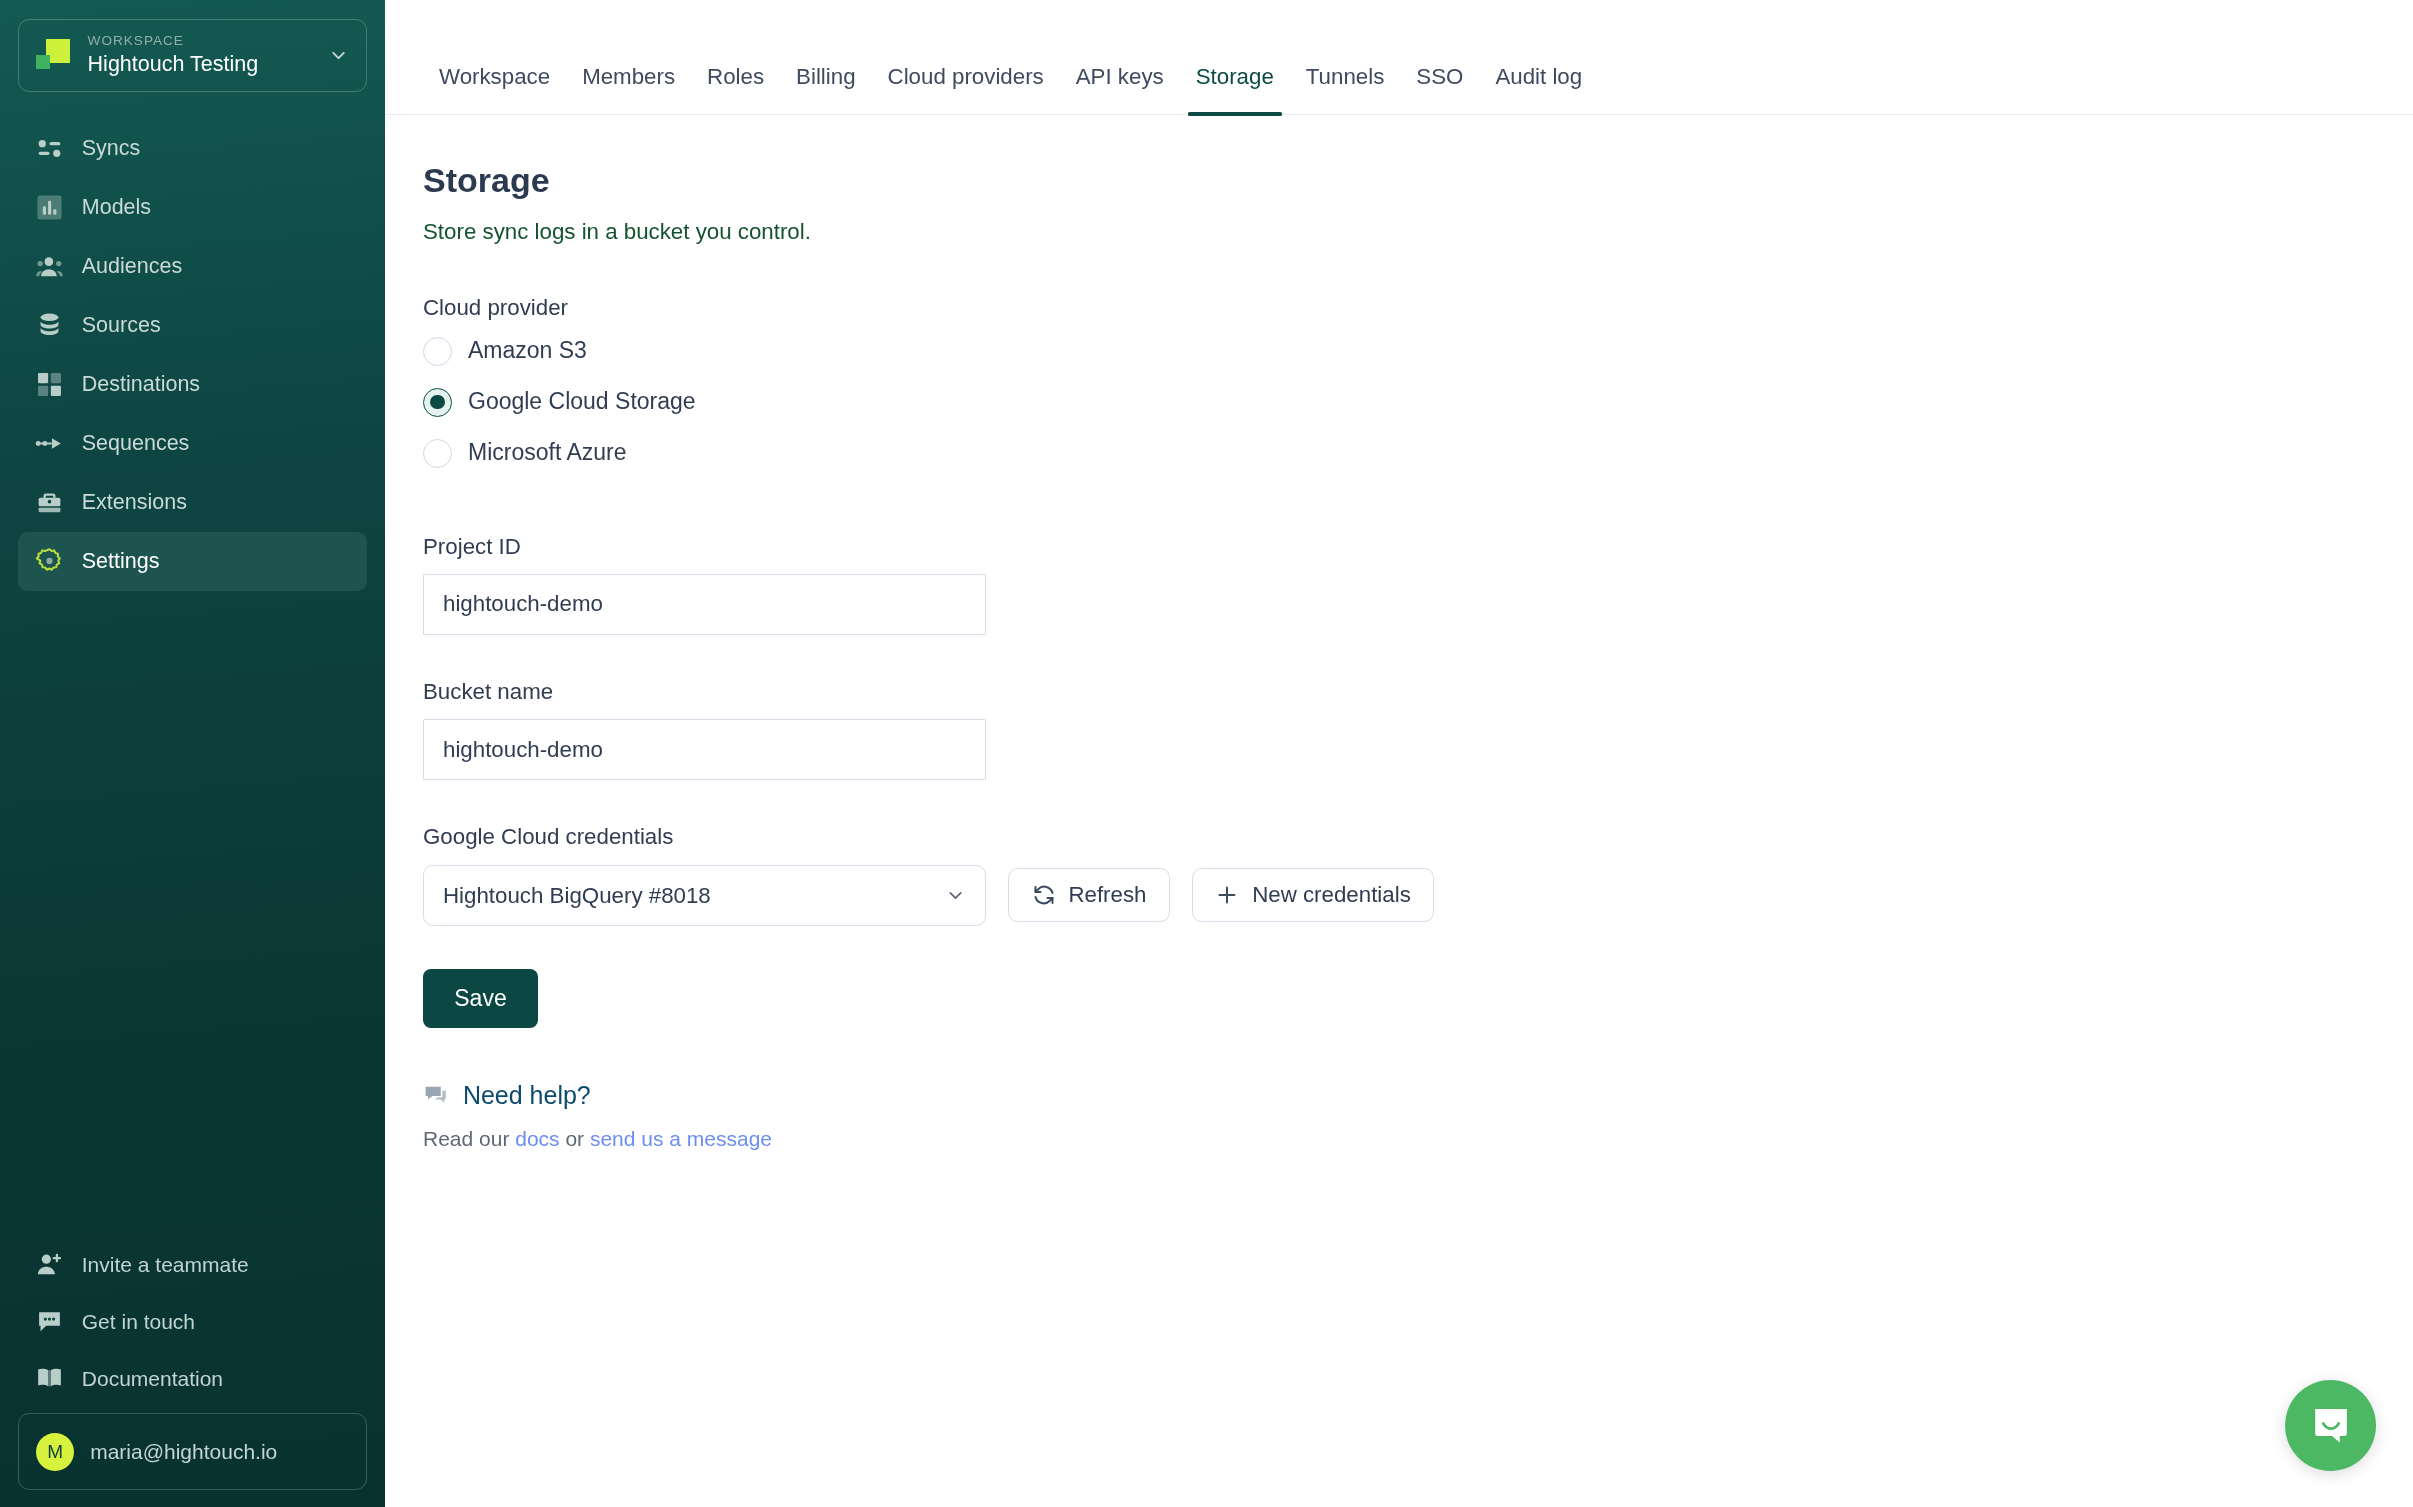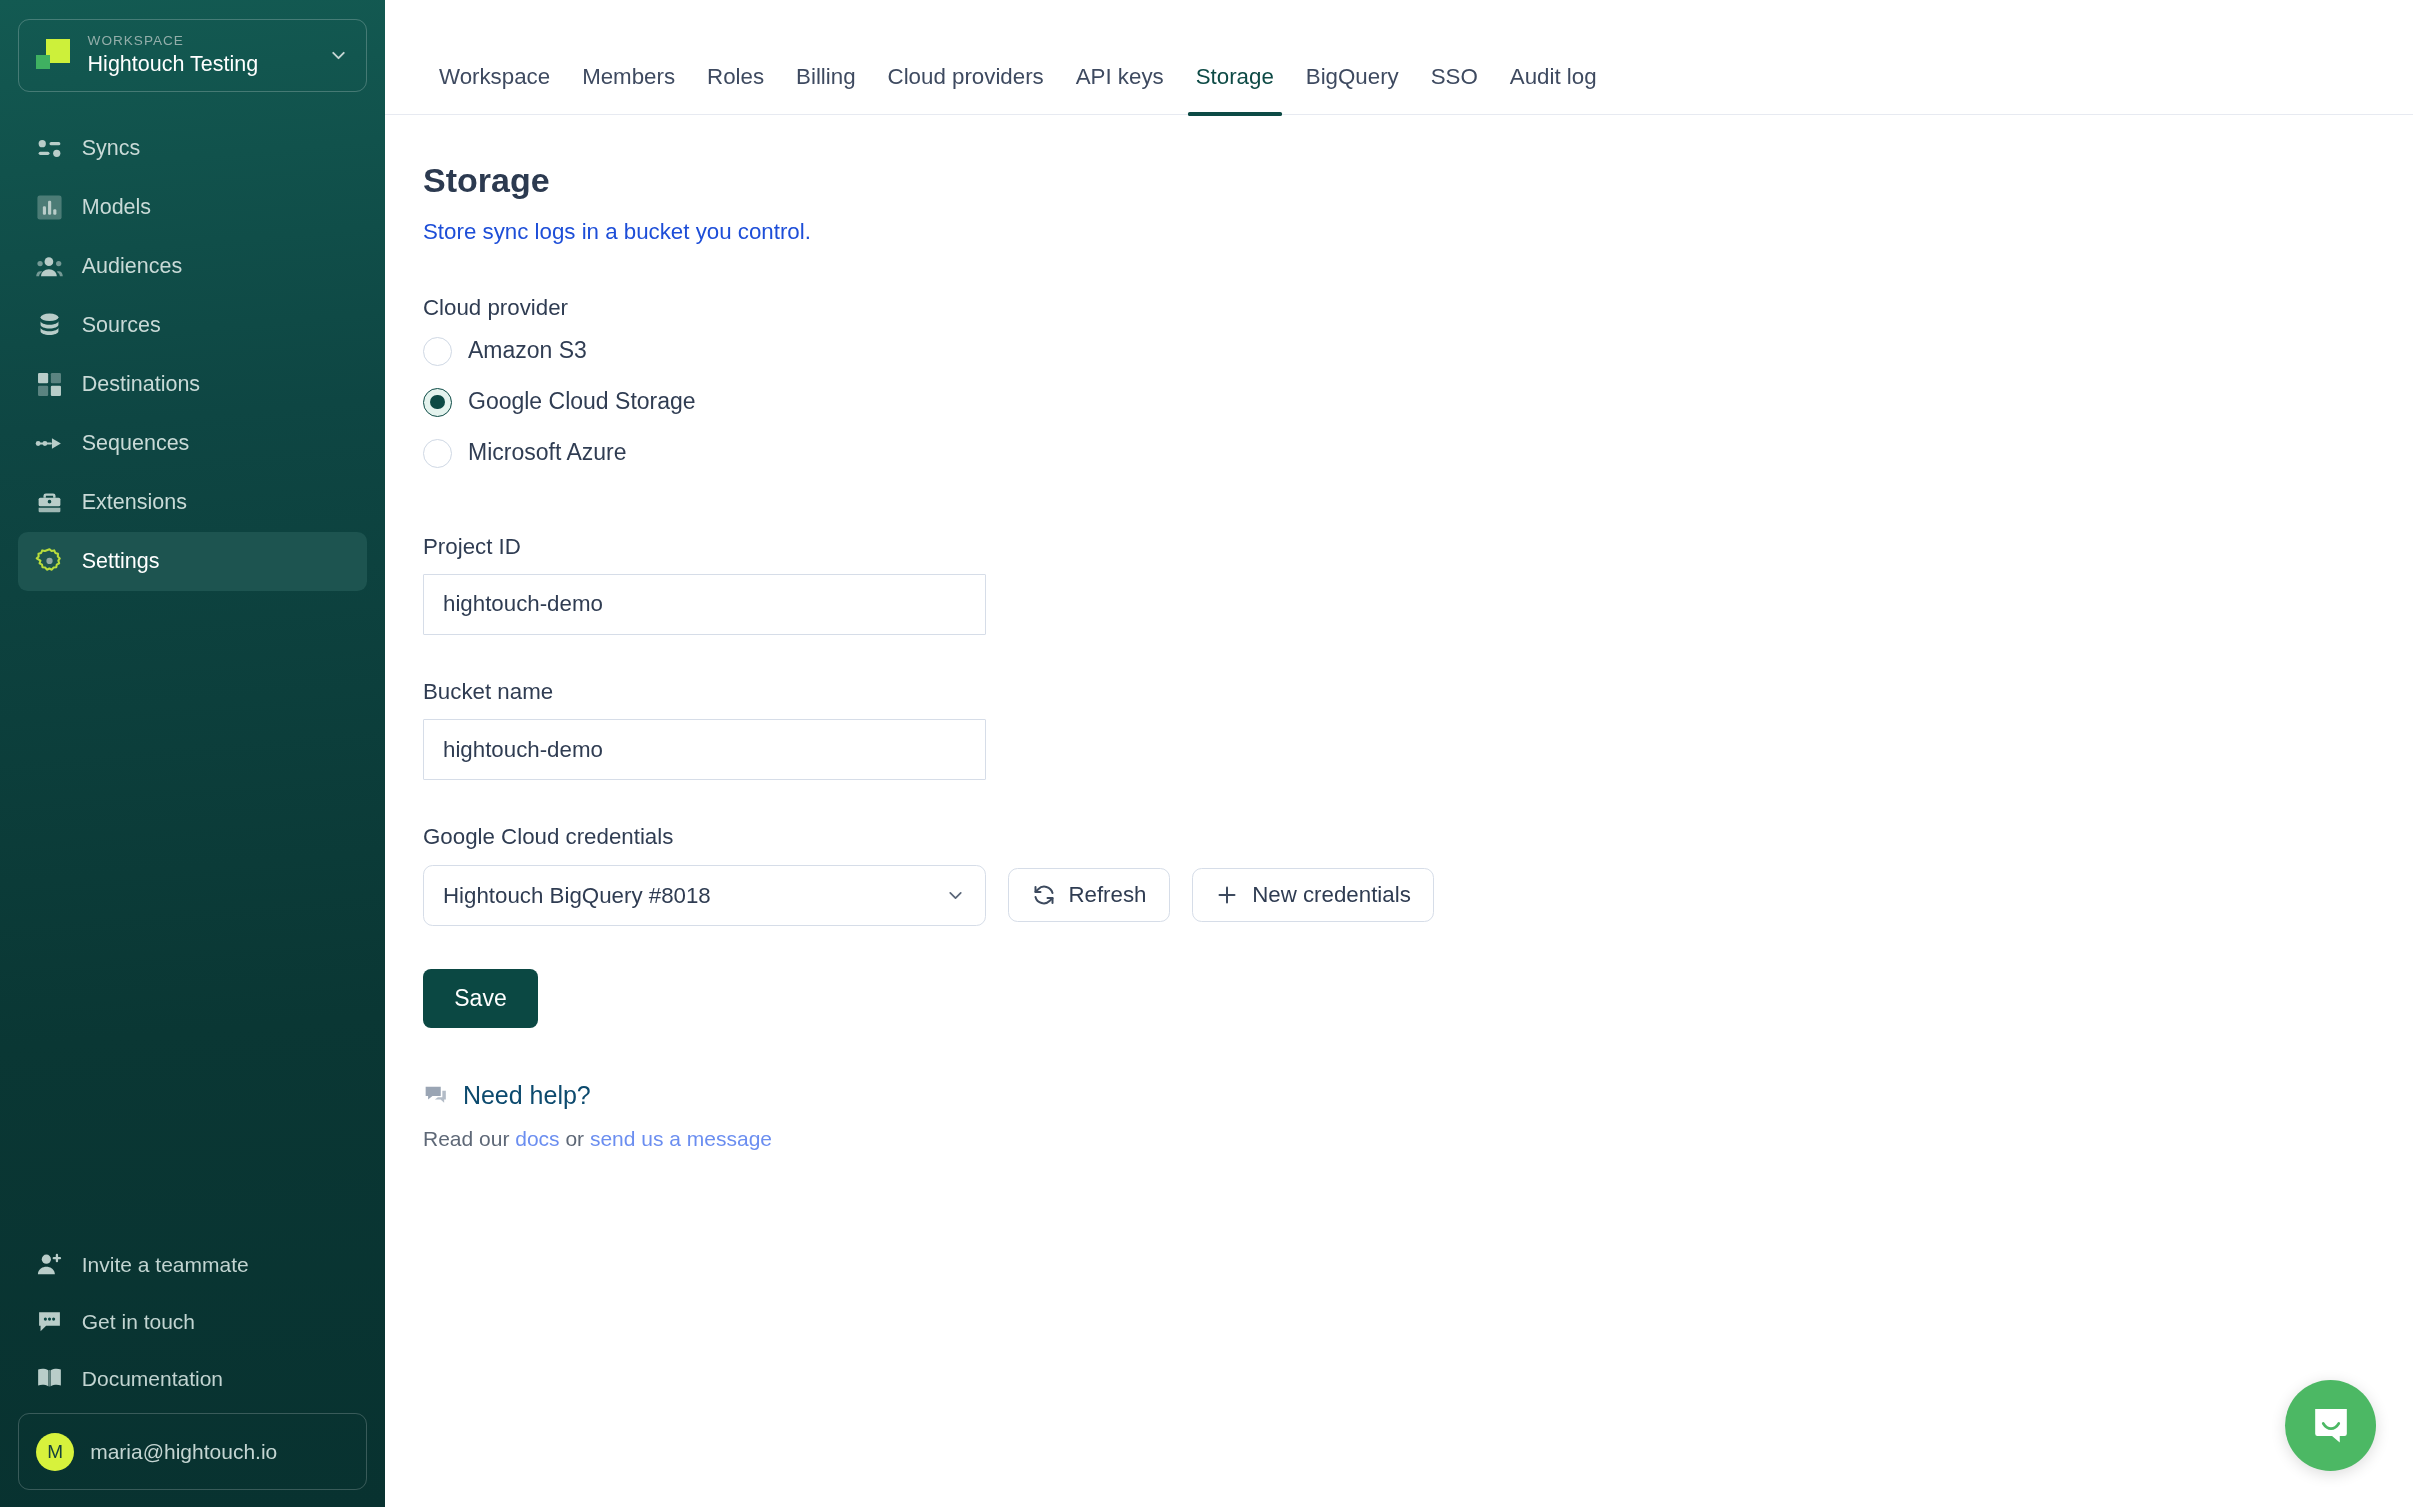--- a/index.html
+++ b/index.html
@@ -78,21 +78,21 @@
     padding: 0 16px 24px 16px; cursor: pointer; white-space: nowrap; line-height: 27px;
   }
   .tab.active { color: #0d4a45; }
   .tab.active::after {
     content: ""; position: absolute; left: 8px; right: 8px; bottom: -1.6px;
     height: 4px; background: #0d4a45; border-radius: 1.6px;
   }
 
   .content { padding: 45px 38px 0 38px; }
   .page-title { font-size: 34px; font-weight: 700; color: #2c3a50; line-height: 40px; }
-  .page-sub { font-size: 22.3px; color: #1d4ed8; margin-top: 17.6px; line-height: 27px; }
+  .page-sub { font-size: 22.3px; color: #14532d; margin-top: 17.6px; line-height: 27px; }
 
   .field-label { font-size: 22.3px; color: #2f3c52; line-height: 27px; }
   .group-label { margin-top: 49px; }
 
   .radio-list { margin-top: 16px; }
   .radio-row { display: flex; align-items: flex-start; gap: 16px; height: 51px; cursor: pointer; }
   .radio { width: 29px; height: 29px; flex: 0 0 29px; border-radius: 50%; border: 1.6px solid #cfd8e4; background: #fff; position: relative; }
   .radio.checked { border-color: #0d4a45; background: #e4f3ee; }
   .radio.checked::after {
     content: ""; position: absolute; left: 50%; top: 50%;
@@ -321,21 +321,21 @@
   <main class="main">
 
     <div class="tabbar">
       <div class="tab">Workspace</div>
       <div class="tab">Members</div>
       <div class="tab">Roles</div>
       <div class="tab">Billing</div>
       <div class="tab">Cloud providers</div>
       <div class="tab">API keys</div>
       <div class="tab active">Storage</div>
-      <div class="tab">BigQuery</div>
+      <div class="tab">Tunnels</div>
       <div class="tab">SSO</div>
       <div class="tab">Audit log</div>
     </div>
 
     <div class="content">
 
       <h1 class="page-title">Storage</h1>
       <div class="page-sub">Store sync logs in a bucket you control.</div>
 
       <div class="field-label group-label">Cloud provider</div>

